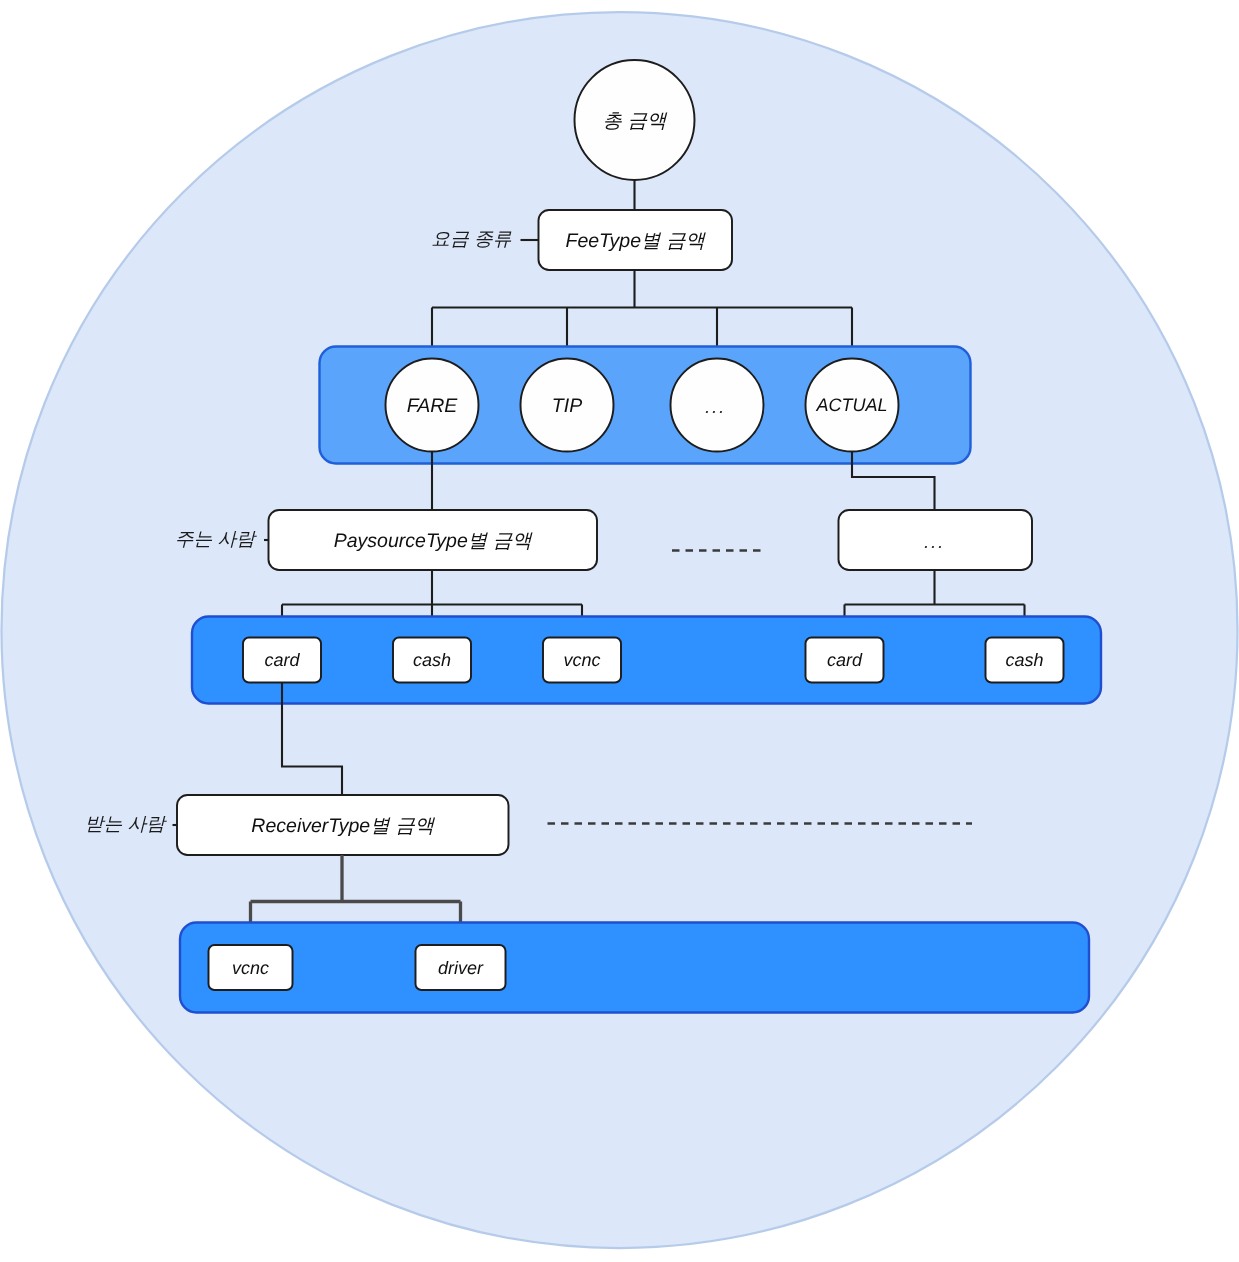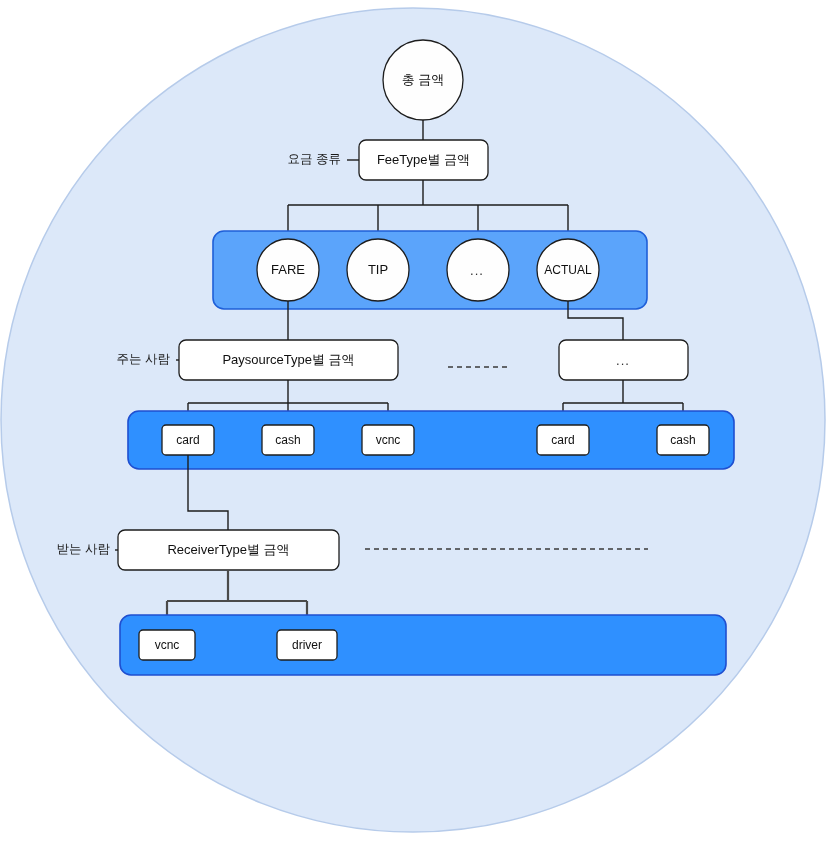--- a/index.html
+++ b/index.html
@@ -11,20 +11,21 @@
     width: 826px;
     height: 841px;
     font-family: "Liberation Sans", "DejaVu Sans", sans-serif;
     overflow: hidden;
   }
   #stage {
     position: relative;
     width: 826px;
     height: 841px;
     background: #ffffff;
+    font-style: italic;
   }
   svg#diagram {
     display: block;
     width: 826px;
     height: 841px;
   }
   .node-label {
     font-family: "Liberation Sans", "DejaVu Sans", sans-serif;
     font-size: 13px;
     fill: #101010;

